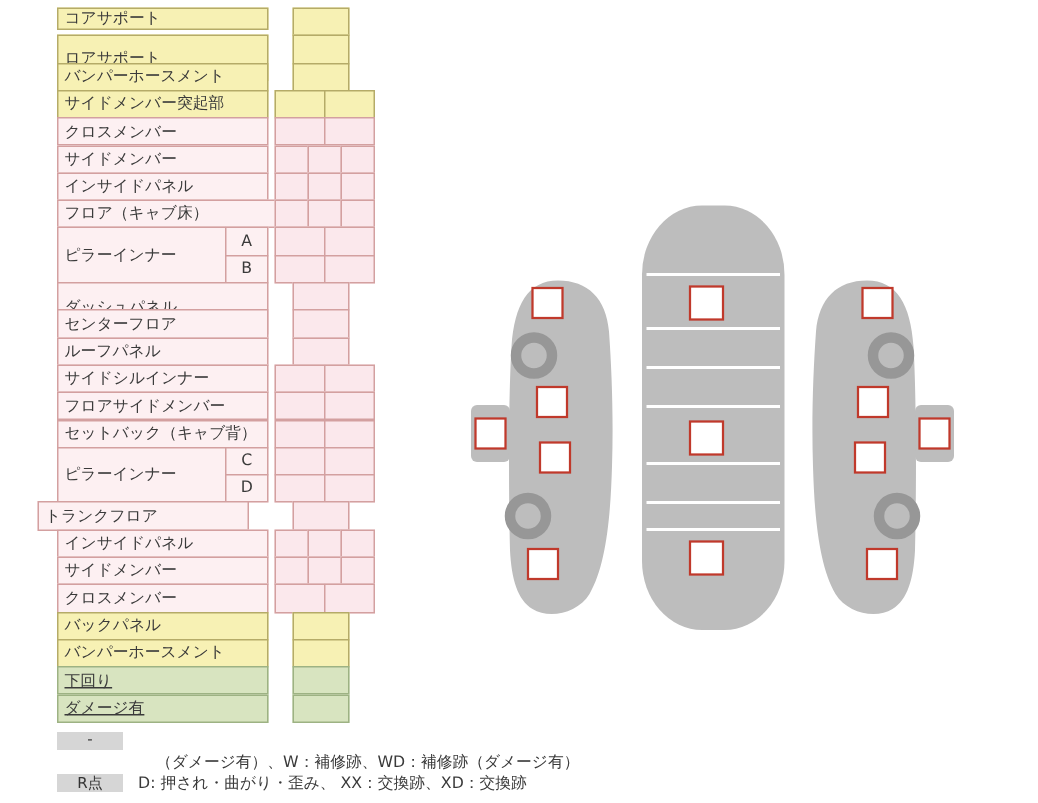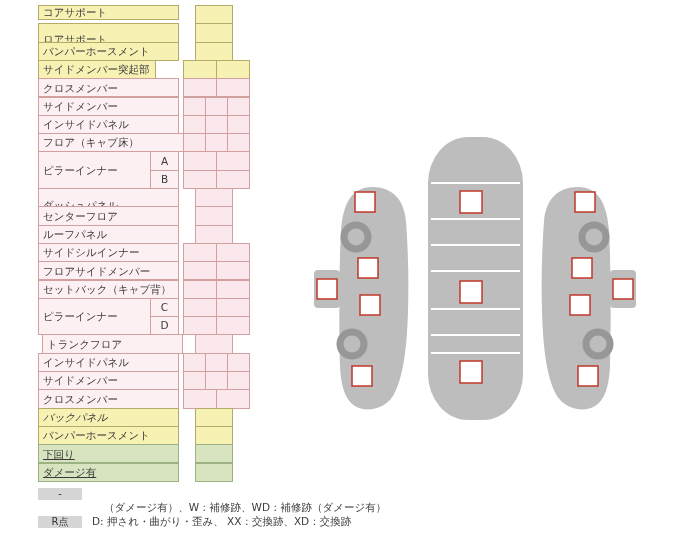--- a/index.html
+++ b/index.html
@@ -56,21 +56,21 @@
 
 <div id="app">
 
   <div id="parts-table">
       <div class="tbox yellow lbl" style="left: 38px; top: 5px; width: 141px; height: 15px;">コアサポート</div>
       <div class="tbox yellow cell" style="left: 195px; top: 5px; width: 38px; height: 19.3px;"></div>
       <div class="tbox yellow lbl" style="left: 38px; top: 23.3px; width: 141px; height: 31px;">ロアサポート</div>
       <div class="tbox yellow cell" style="left: 195px; top: 23.3px; width: 38px; height: 19.3px;"></div>
       <div class="tbox yellow lbl" style="left: 38px; top: 41.6px; width: 141px; height: 19.3px;">バンパーホースメント</div>
       <div class="tbox yellow cell" style="left: 195px; top: 41.6px; width: 38px; height: 19.3px;"></div>
-      <div class="tbox yellow lbl" style="left: 38px; top: 59.9px; width: 118px; height: 19.3px;">サイドメンバー突起部</div>
+      <div class="tbox yellow lbl" style="left: 38px; top: 59.9px; width: 141px; height: 19.3px;">サイドメンバー突起部</div>
       <div class="tbox yellow cell" style="left: 183px; top: 59.9px; width: 34px; height: 19.3px;"></div>
       <div class="tbox yellow cell" style="left: 216px; top: 59.9px; width: 34px; height: 19.3px;"></div>
       <div class="tbox pink lbl" style="left: 38px; top: 78.2px; width: 141px; height: 19.3px;">クロスメンバー</div>
       <div class="tbox pink cell" style="left: 183px; top: 78.2px; width: 34px; height: 19.3px;"></div>
       <div class="tbox pink cell" style="left: 216px; top: 78.2px; width: 34px; height: 19.3px;"></div>
       <div class="tbox pink lbl" style="left: 38px; top: 96.5px; width: 141px; height: 19.3px;">サイドメンバー</div>
       <div class="tbox pink cell" style="left: 183px; top: 96.5px; width: 23px; height: 19.3px;"></div>
       <div class="tbox pink cell" style="left: 205px; top: 96.5px; width: 23px; height: 19.3px;"></div>
       <div class="tbox pink cell" style="left: 227px; top: 96.5px; width: 23px; height: 19.3px;"></div>
       <div class="tbox pink lbl" style="left: 38px; top: 114.8px; width: 141px; height: 19.3px;">インサイドパネル</div>
@@ -103,34 +103,34 @@
       <div class="tbox pink lbl" style="left: 38px; top: 279.5px; width: 141px; height: 19.3px;">セットバック（キャブ背）</div>
       <div class="tbox pink cell" style="left: 183px; top: 279.5px; width: 34px; height: 19.3px;"></div>
       <div class="tbox pink cell" style="left: 216px; top: 279.5px; width: 34px; height: 19.3px;"></div>
       <div class="tbox pink lbl" style="left: 38px; top: 297.8px; width: 113px; height: 37.6px;">ピラーインナー</div>
       <div class="tbox pink sub" style="left: 150px; top: 297.8px; width: 29px; height: 19.3px;">C</div>
       <div class="tbox pink cell" style="left: 183px; top: 297.8px; width: 34px; height: 19.3px;"></div>
       <div class="tbox pink cell" style="left: 216px; top: 297.8px; width: 34px; height: 19.3px;"></div>
       <div class="tbox pink sub" style="left: 150px; top: 316.1px; width: 29px; height: 19.3px;">D</div>
       <div class="tbox pink cell" style="left: 183px; top: 316.1px; width: 34px; height: 19.3px;"></div>
       <div class="tbox pink cell" style="left: 216px; top: 316.1px; width: 34px; height: 19.3px;"></div>
-      <div class="tbox pink lbl" style="left: 42px; top: 334.4px; width: 141px; height: 19.3px;">トランクフロア</div>
+      <div class="tbox pink lbl" style="left: 25px; top: 334.4px; width: 141px; height: 19.3px;">トランクフロア</div>
       <div class="tbox pink cell" style="left: 195px; top: 334.4px; width: 38px; height: 19.3px;"></div>
       <div class="tbox pink lbl" style="left: 38px; top: 352.7px; width: 141px; height: 19.3px;">インサイドパネル</div>
       <div class="tbox pink cell" style="left: 183px; top: 352.7px; width: 23px; height: 19.3px;"></div>
       <div class="tbox pink cell" style="left: 205px; top: 352.7px; width: 23px; height: 19.3px;"></div>
       <div class="tbox pink cell" style="left: 227px; top: 352.7px; width: 23px; height: 19.3px;"></div>
       <div class="tbox pink lbl" style="left: 38px; top: 371px; width: 141px; height: 19.3px;">サイドメンバー</div>
       <div class="tbox pink cell" style="left: 183px; top: 371px; width: 23px; height: 19.3px;"></div>
       <div class="tbox pink cell" style="left: 205px; top: 371px; width: 23px; height: 19.3px;"></div>
       <div class="tbox pink cell" style="left: 227px; top: 371px; width: 23px; height: 19.3px;"></div>
       <div class="tbox pink lbl" style="left: 38px; top: 389.3px; width: 141px; height: 19.3px;">クロスメンバー</div>
       <div class="tbox pink cell" style="left: 183px; top: 389.3px; width: 34px; height: 19.3px;"></div>
       <div class="tbox pink cell" style="left: 216px; top: 389.3px; width: 34px; height: 19.3px;"></div>
-      <div class="tbox yellow lbl" style="left: 38px; top: 407.6px; width: 141px; height: 19.3px; font-style: italic;">バックパネル</div>
+      <div class="tbox yellow lbl" style="left: 38px; top: 407.6px; width: 141px; height: 19.3px;">バックパネル</div>
       <div class="tbox yellow cell" style="left: 195px; top: 407.6px; width: 38px; height: 19.3px;"></div>
       <div class="tbox yellow lbl" style="left: 38px; top: 425.9px; width: 141px; height: 19.3px;">バンパーホースメント</div>
       <div class="tbox yellow cell" style="left: 195px; top: 425.9px; width: 38px; height: 19.3px;"></div>
       <div class="tbox green lbl" style="left: 38px; top: 444.2px; width: 141px; height: 19.3px;">下回り</div>
       <div class="tbox green cell" style="left: 195px; top: 444.2px; width: 38px; height: 19.3px;"></div>
       <div class="tbox green lbl" style="left: 38px; top: 462.5px; width: 141px; height: 19.3px;">ダメージ有</div>
       <div class="tbox green cell" style="left: 195px; top: 462.5px; width: 38px; height: 19.3px;"></div>
     </div>
 
   <div id="car-diagram">

